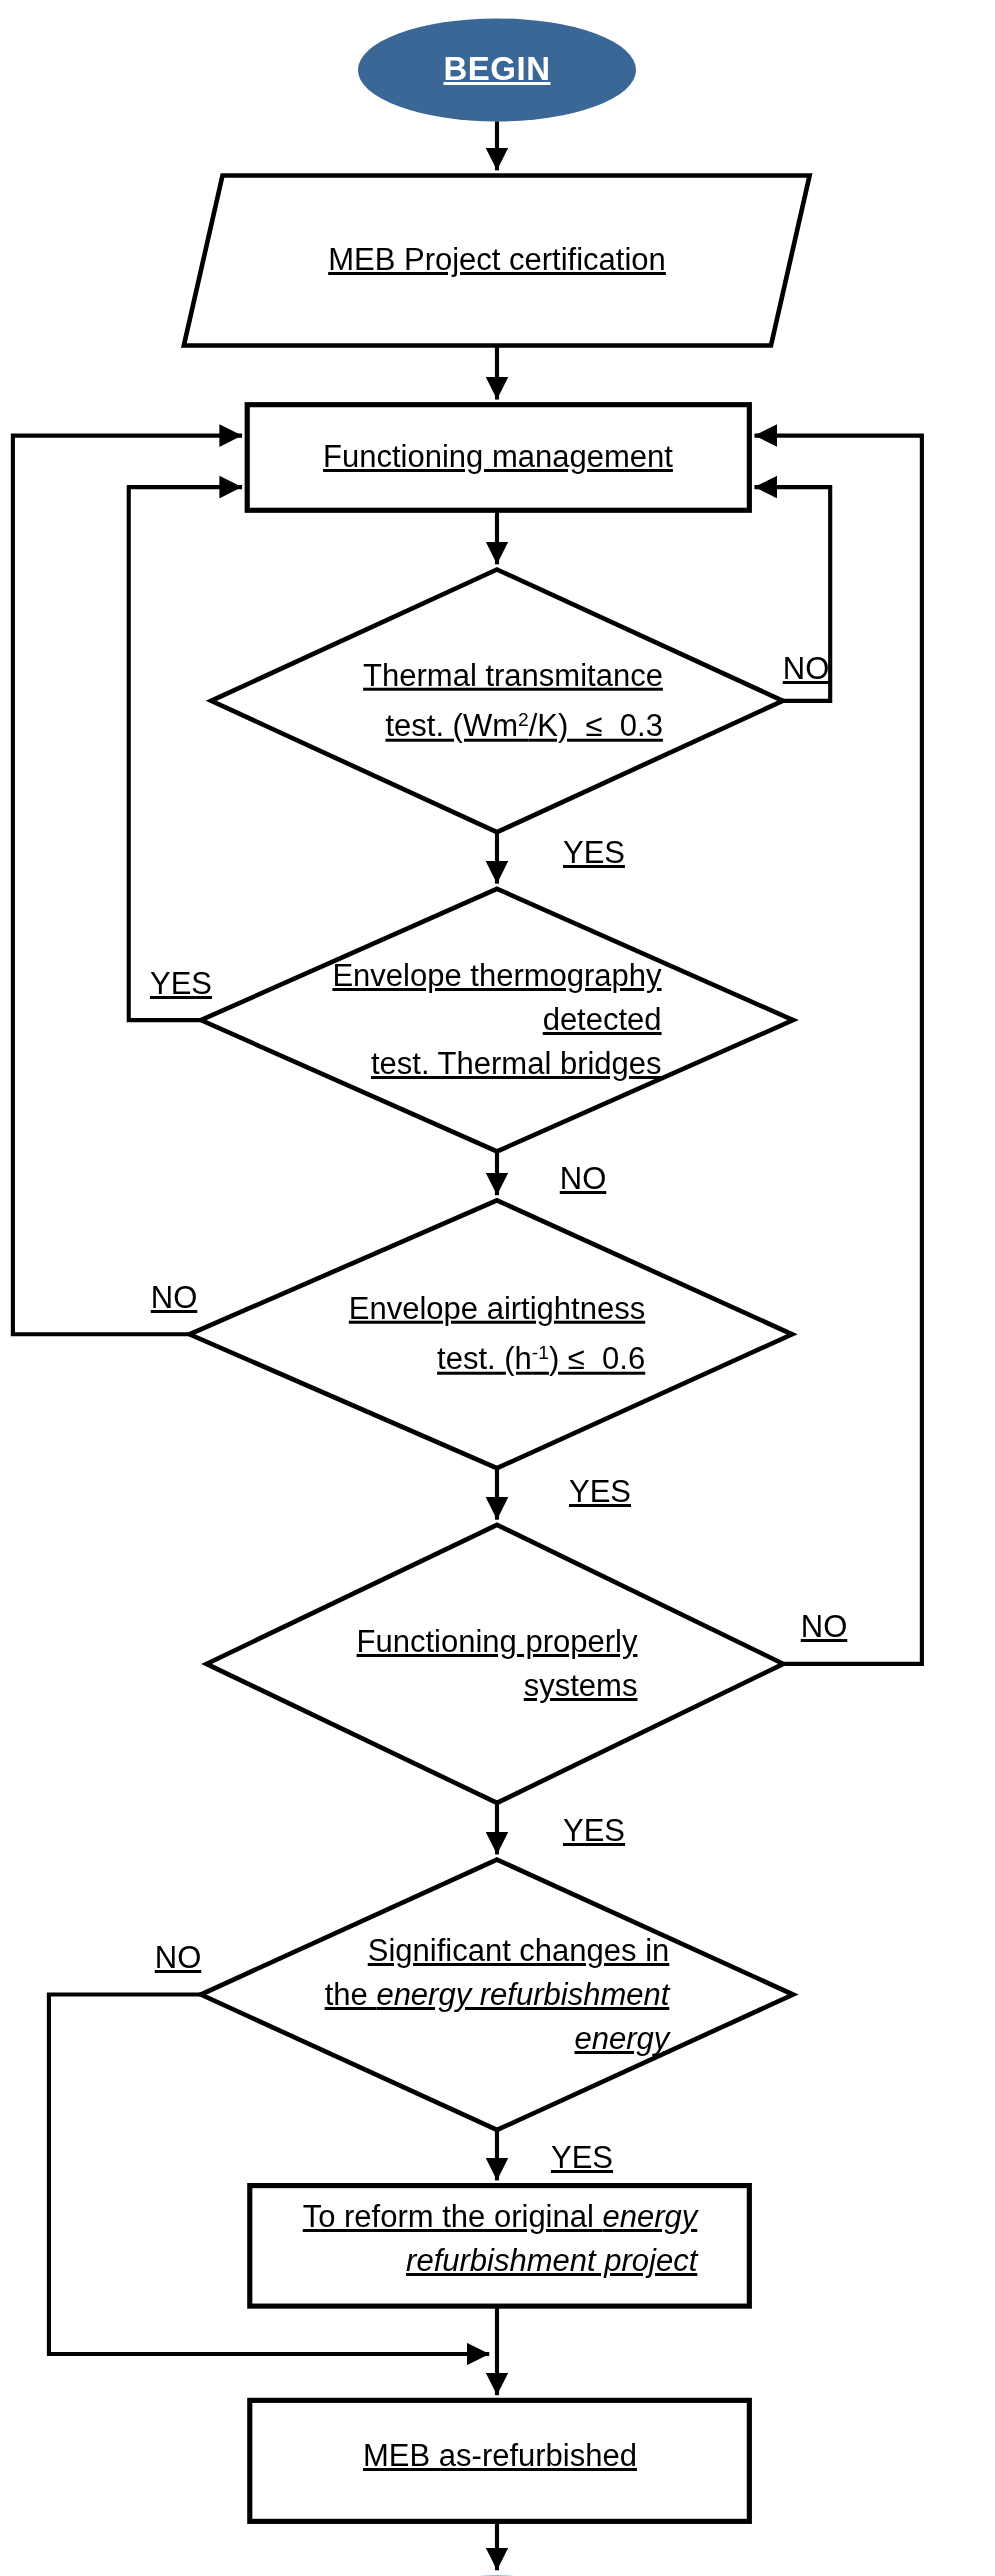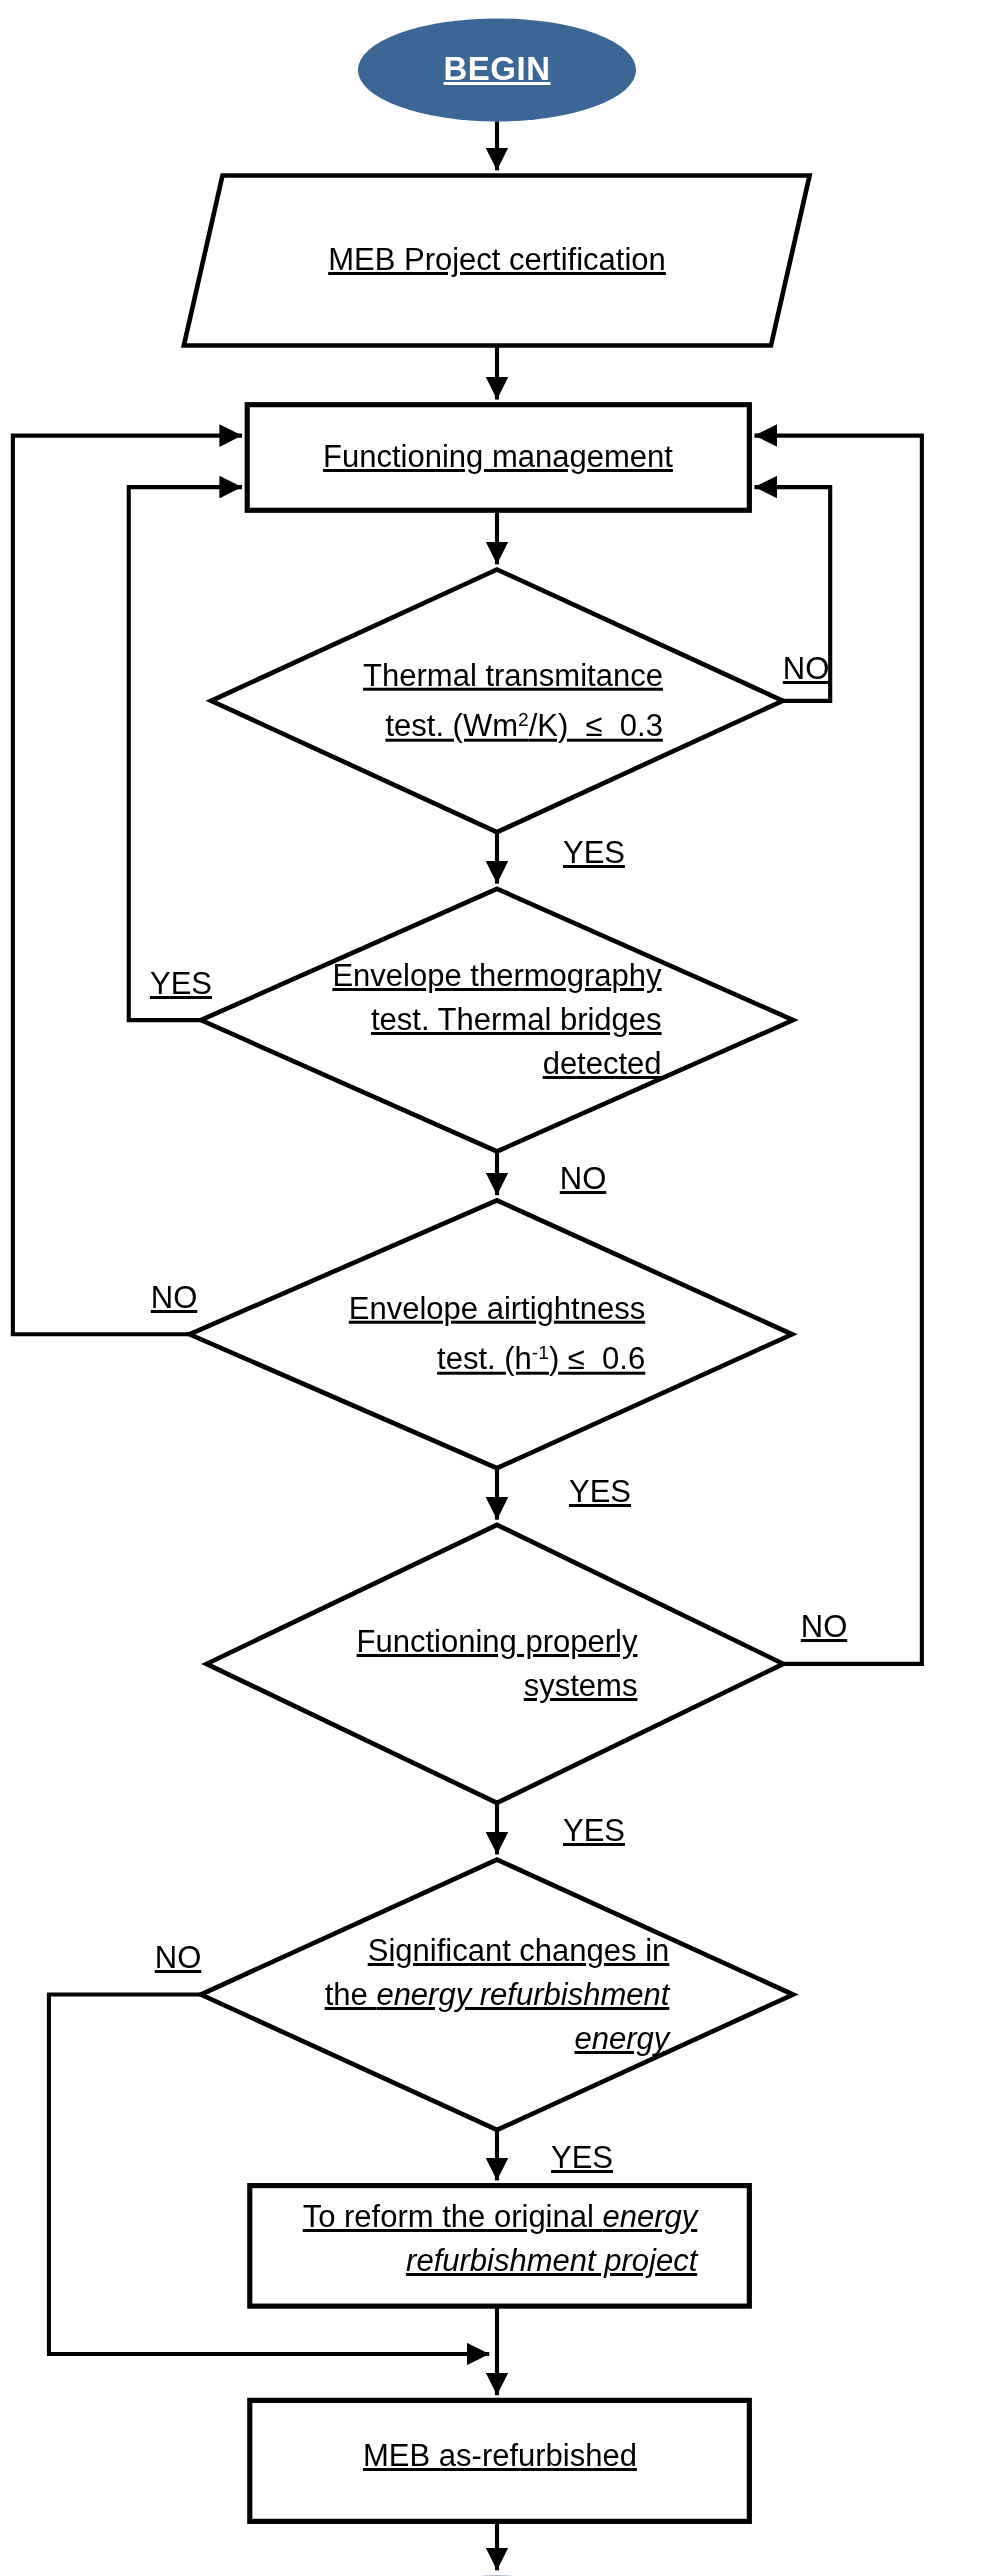--- a/index.html
+++ b/index.html
@@ -80,22 +80,22 @@
 
   <div class="txt" style="left:498px;top:457px;">Functioning management</div>
 
   <div class="txt" style="left:497px;top:701px;margin-left:16px;">
     <div>Thermal transmitance</div>
     <div><span>test. (Wm</span><span class="sup">2</span><span>/K)&nbsp;&nbsp;≤&nbsp;&nbsp;0.3</span></div>
   </div>
 
   <div class="txt" style="left:497px;top:1020px;">
     <div>Envelope thermography</div>
+    <div>detected</div>
     <div>test. Thermal bridges</div>
-    <div>detected</div>
   </div>
 
   <div class="txt" style="left:497px;top:1334px;">
     <div>Envelope airtightness</div>
     <div><span>test. (h</span><span class="sup">-1</span><span>)&nbsp;≤&nbsp;&nbsp;0.6</span></div>
   </div>
 
   <div class="txt" style="left:497px;top:1664px;">
     <div>Functioning properly</div>
     <div>systems</div>

